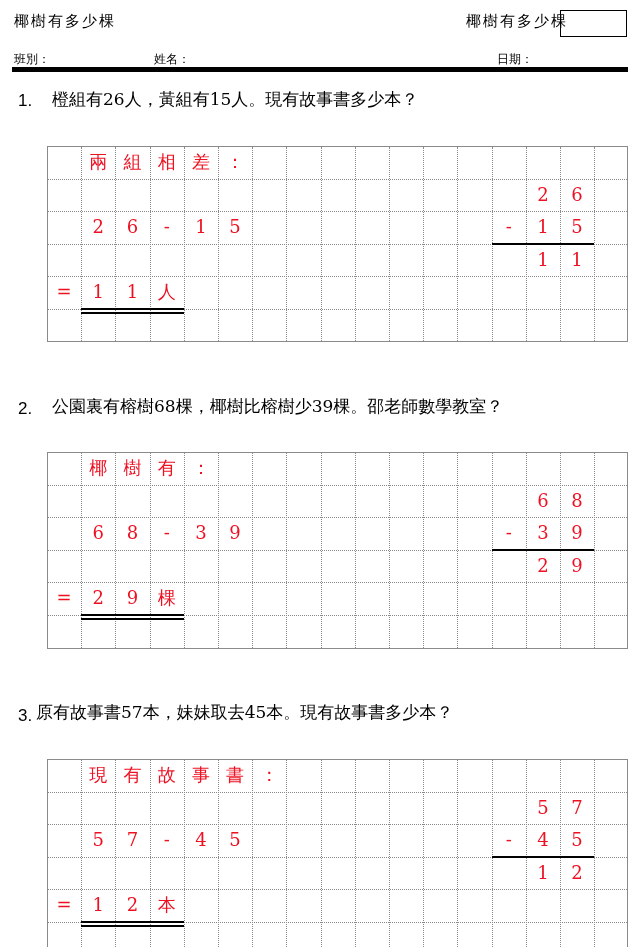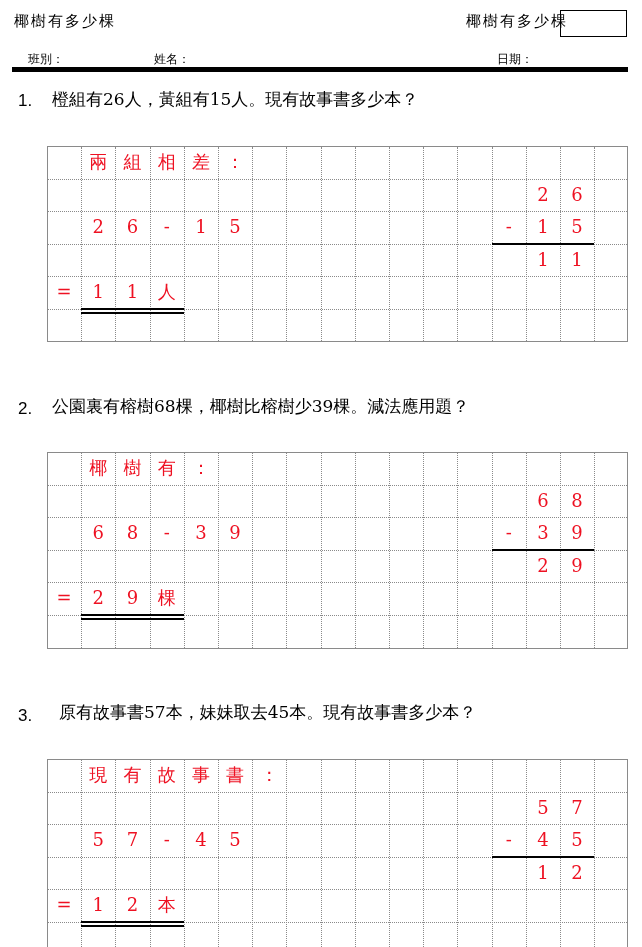--- a/index.html
+++ b/index.html
@@ -19,21 +19,21 @@
   .ch { position:absolute; width:34.2px; height:32.5px; line-height:32.5px; text-align:center;
         color:#ee1122; font-size:18px; font-family:"DejaVu Serif", serif; }
   .uline { position:absolute; height:0; border-top:2px solid #000; }
 </style>
 </head>
 <body>
 
 <div class="abs hdr-title">椰樹有多少棵</div>
 <div class="abs hdr-right">椰樹有多少棵</div>
 <div class="abs hdr-box"></div>
-<div class="abs lbl" style="left:28px">班別：</div>
+<div class="abs lbl" style="left:14px">班別：</div>
 <div class="abs lbl" style="left:154px">姓名：</div>
 <div class="abs lbl" style="left:497px">日期：</div>
 <div class="abs rule"></div>
 
 <div class="abs qnum" style="left:18px;top:91px">1.</div>
 <div class="abs q" style="left:52px;top:88px">橙組有26人，黃組有15人。現有故事書多少本？</div>
 <div class="grid" style="top:146px;height:196px">
     <div class="vline" style="left:33.2px"></div>
     <div class="vline" style="left:67.4px"></div>
     <div class="vline" style="left:101.60000000000001px"></div>
@@ -75,21 +75,21 @@
     <div class="ch" style="left:477.80000000000007px;top:64px">1</div>
     <div class="ch" style="left:512px;top:64px">5</div>
     <div class="ch" style="left:477.80000000000007px;top:96.5px">1</div>
     <div class="ch" style="left:512px;top:96.5px">1</div>
     <div class="uline" style="left:443.6px;width:102.60000000000001px;top:95.5px"></div>
     <div class="uline" style="left:33.2px;width:102.60000000000001px;top:160.5px"></div>
     <div class="uline" style="left:33.2px;width:102.60000000000001px;top:164.5px"></div>
   </div>
 
 <div class="abs qnum" style="left:18px;top:399px">2.</div>
-<div class="abs q" style="left:52px;top:395px">公園裏有榕樹68棵，椰樹比榕樹少39棵。減法應用題？</div>
+<div class="abs q" style="left:52px;top:395px">公園裏有榕樹68棵，椰樹比榕樹少39棵。邵老師數學教室？</div>
 <div class="grid" style="top:452px;height:197px">
     <div class="vline" style="left:33.2px"></div>
     <div class="vline" style="left:67.4px"></div>
     <div class="vline" style="left:101.60000000000001px"></div>
     <div class="vline" style="left:135.8px"></div>
     <div class="vline" style="left:170px"></div>
     <div class="vline" style="left:204.20000000000002px"></div>
     <div class="vline" style="left:238.40000000000003px"></div>
     <div class="vline" style="left:272.6px"></div>
     <div class="vline" style="left:306.8px"></div>
@@ -124,21 +124,21 @@
     <div class="ch" style="left:477.80000000000007px;top:64px">3</div>
     <div class="ch" style="left:512px;top:64px">9</div>
     <div class="ch" style="left:477.80000000000007px;top:96.5px">2</div>
     <div class="ch" style="left:512px;top:96.5px">9</div>
     <div class="uline" style="left:443.6px;width:102.60000000000001px;top:95.5px"></div>
     <div class="uline" style="left:33.2px;width:102.60000000000001px;top:160.5px"></div>
     <div class="uline" style="left:33.2px;width:102.60000000000001px;top:164.5px"></div>
   </div>
 
 <div class="abs qnum" style="left:18px;top:706px">3.</div>
-<div class="abs q" style="left:59px;top:701px">原有故事書57本，妹妹取去45本。現有故事書多少本？</div>
+<div class="abs q" style="left:36px;top:701px">原有故事書57本，妹妹取去45本。現有故事書多少本？</div>
 <div class="grid" style="top:759px;height:200px;border-bottom:none">
     <div class="vline" style="left:33.2px"></div>
     <div class="vline" style="left:67.4px"></div>
     <div class="vline" style="left:101.60000000000001px"></div>
     <div class="vline" style="left:135.8px"></div>
     <div class="vline" style="left:170px"></div>
     <div class="vline" style="left:204.20000000000002px"></div>
     <div class="vline" style="left:238.40000000000003px"></div>
     <div class="vline" style="left:272.6px"></div>
     <div class="vline" style="left:306.8px"></div>

